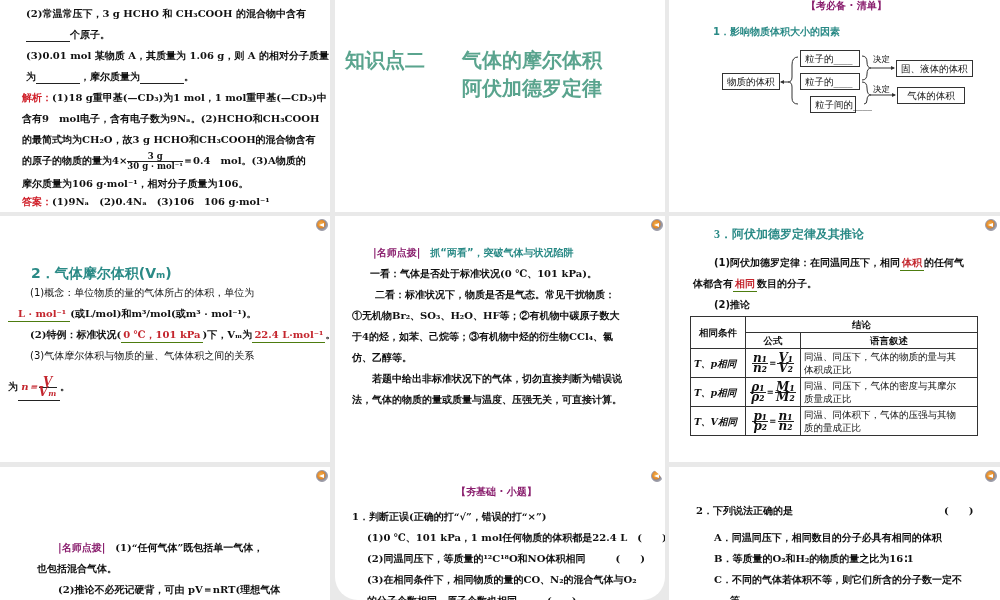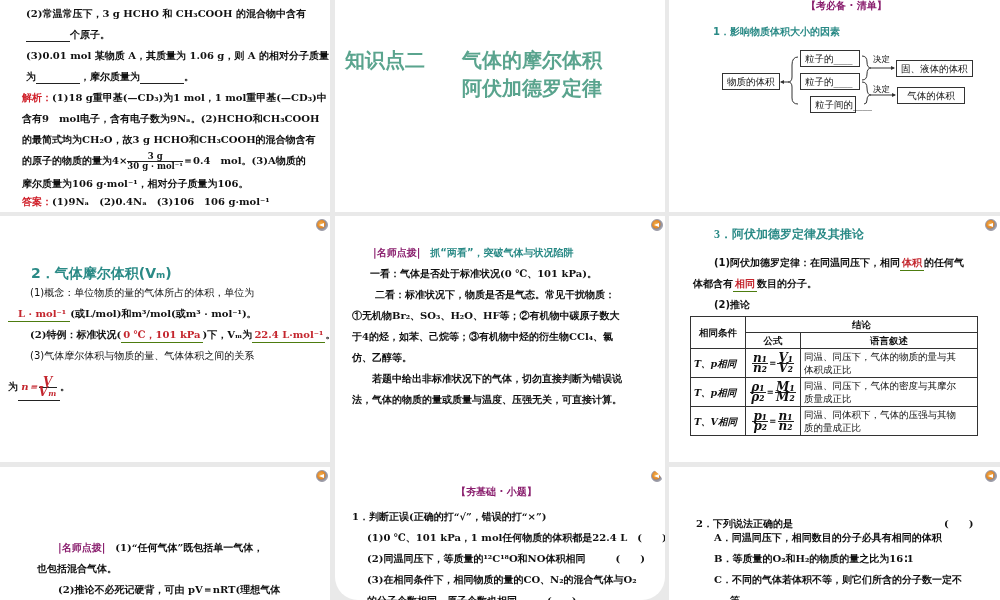--- a/index.html
+++ b/index.html
@@ -161,18 +161,18 @@
   <div class="line purple" style="left:121px;top:18px;font-family:'DejaVu Sans',sans-serif;">【夯基础 · 小题】</div>
   <div class="line" style="left:17px;top:43px;">1．判断正误(正确的打“√”，错误的打“×”)</div>
   <div class="line" style="left:32px;top:64px;"><span>(1)0 ℃、101 kPa，1 mol任何物质的体积都是22.4 L</span>　<span>(　　)</span></div>
   <div class="line" style="left:32px;top:85px;"><span>(2)同温同压下，等质量的¹²C¹⁸O和NO体积相同</span>　　　<span>(　　)</span></div>
   <div class="line" style="left:32px;top:106px;">(3)在相同条件下，相同物质的量的CO、N₂的混合气体与O₂</div>
   <div class="line" style="left:32px;top:127px;"><span>的分子个数相同，原子个数也相同</span>　　　<span>(　　)</span></div>
 </div>
 
 <div class="slide s9">
   <div class="nav" style="left:316px;top:3px;"></div>
-  <div class="line" style="left:27px;top:50px;"><span>2．下列说法正确的是</span><span style="position:absolute;left:248px;">(　　)</span></div>
+  <div class="line" style="left:27px;top:37px;"><span>2．下列说法正确的是</span><span style="position:absolute;left:248px;">(　　)</span></div>
   <div class="line" style="left:45px;top:64px;">A．同温同压下，相同数目的分子必具有相同的体积</div>
   <div class="line" style="left:45px;top:85px;">B．等质量的O₂和H₂的物质的量之比为16∶1</div>
   <div class="line" style="left:45px;top:106px;">C．不同的气体若体积不等，则它们所含的分子数一定不</div>
   <div class="line" style="left:61px;top:127px;">等</div>
 </div>
 
 </body></html>

